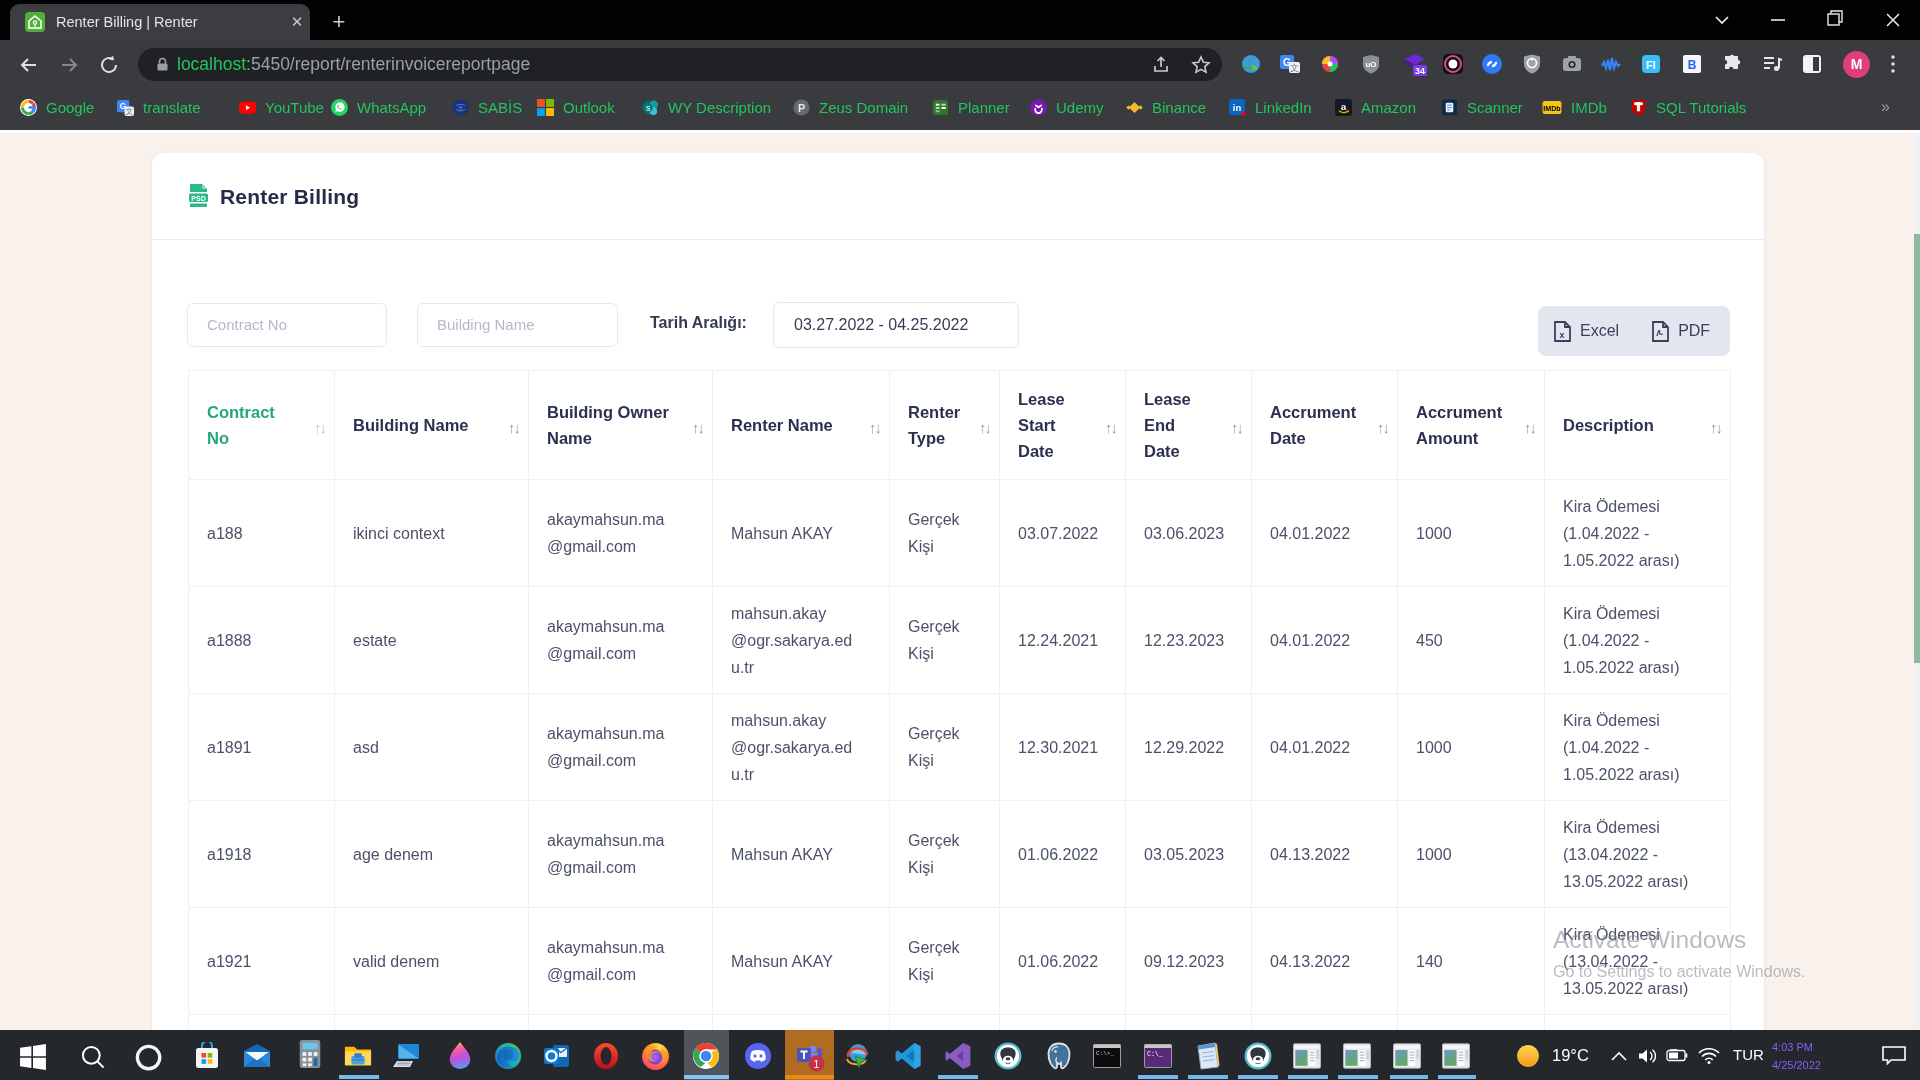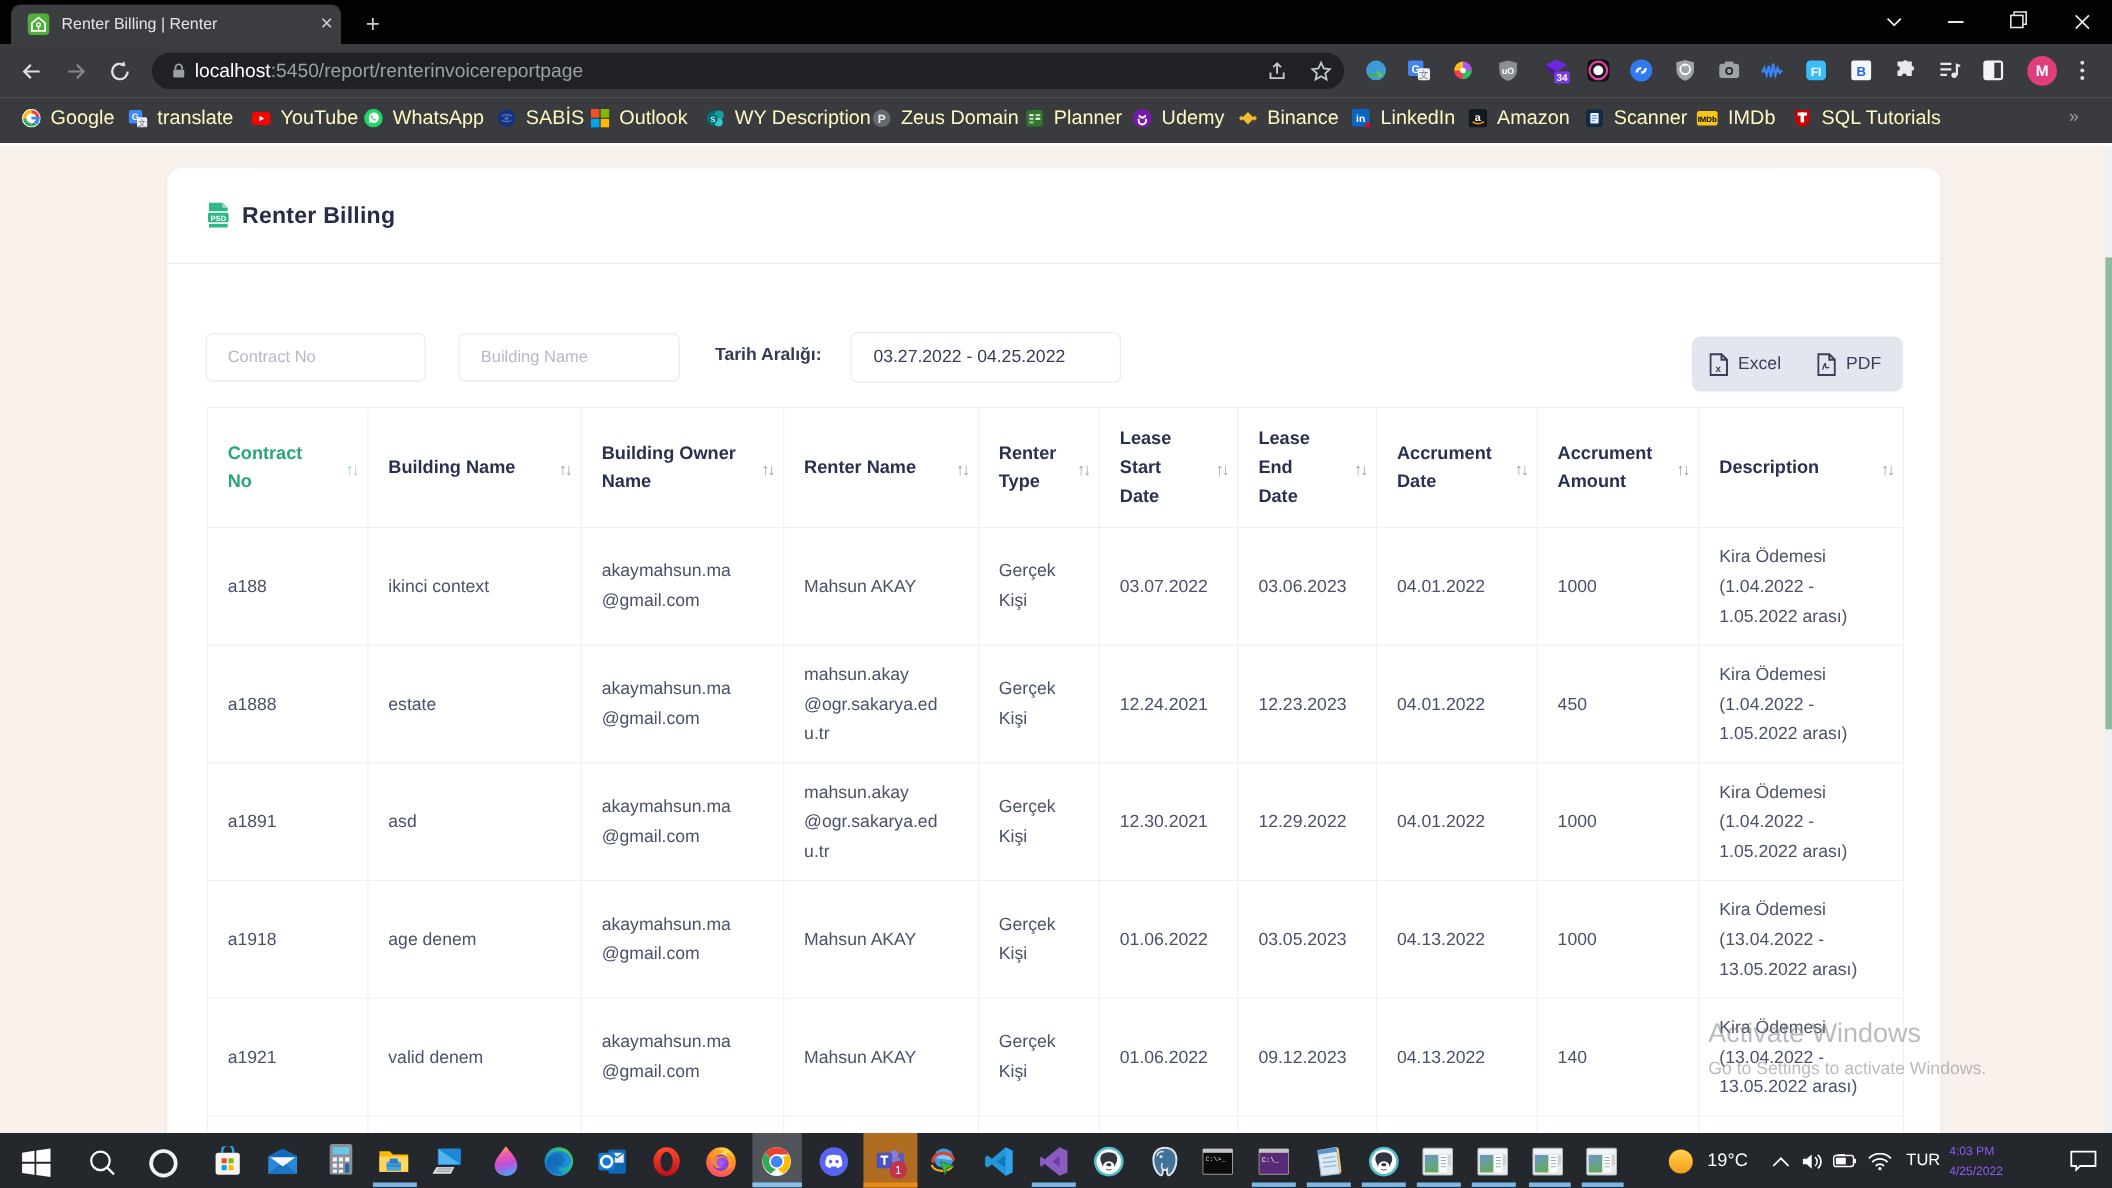--- a/index.html
+++ b/index.html
@@ -12,27 +12,27 @@
 #tab { position:absolute; left:10px; top:4px; width:300px; height:36px; background:#3c3d40; border-radius:9px 9px 0 0; }
 #tabtitle { position:absolute; left:46px; top:0; line-height:36px; font-size:14.5px; color:#e2e4e7; white-space:nowrap; }
 #tabx { position:absolute; left:272px; top:0; width:30px; line-height:36px; text-align:center; color:#c9ccd0; font-size:15px; }
 #newtab { position:absolute; left:322px; top:4px; width:34px; line-height:36px; text-align:center; color:#c9ccd0; font-size:22px; font-weight:300; }
 .winbtn { position:absolute; top:0; height:40px; color:#e9eaeb; text-align:center; }
 
 
 #toolbar { position:absolute; left:0; top:40px; width:1920px; height:49px; background:#3a3b3e; }
 #omnibox { position:absolute; left:138px; top:8px; width:1084px; height:33px; border-radius:17px; background:#1f2124; }
 #urltext { position:absolute; left:39px; top:0; line-height:33px; font-size:17.5px; color:#9aa0a6; white-space:nowrap; }
-#urltext b { color:#ffffff; font-weight:normal; }
+#urltext b { color:#22c55e; font-weight:normal; }
 .extico { position:absolute; top:13px; }
 
 
 #bookmarks { position:absolute; left:0; top:89px; width:1920px; height:41px; background:#3a3b3e; }
 .bm { position:absolute; top:-3px; height:42px; display:flex; align-items:center; gap:9px; }
-.bm span { font-size:18px; color:#fef9c3; white-space:nowrap; }
+.bm span { font-size:15px; color:#22c55e; white-space:nowrap; }
 .bmi { width:17px; height:17px; flex:0 0 auto; }
 
 
 #pagewhite { position:absolute; left:0; top:130px; width:1920px; height:3px; background:#ffffff; }
 #page { position:absolute; left:0; top:133px; width:1920px; height:897px; background:#f9f2ec; overflow:hidden; }
 #card { position:absolute; left:152px; top:20px; width:1612px; height:1400px; background:#ffffff; border-radius:12px; box-shadow:0 1px 4px rgba(40,40,60,0.07); }
 #cardhead { position:absolute; left:0; top:0; width:100%; height:87px; border-bottom:1px solid #eaebf2; }
 #cardtitle { position:absolute; left:68px; top:0; line-height:87px; font-size:21px; font-weight:bold; color:#262b49; letter-spacing:0.2px; }
 
 .inp { position:absolute; height:44px; border:1px solid #e7e9f2; border-radius:6px; background:#fff; font-size:15px; color:#b4b8c7; line-height:42px; padding-left:19px; }
@@ -211,21 +211,21 @@
   </div>
   <div class="bm" style="left:117px">
     <svg class="bmi" viewBox="0 0 18 18">
         <rect x="0" y="1" width="13" height="13" rx="2" fill="#4285f4"></rect>
         <text x="6.5" y="11" font-size="9" fill="#fff" text-anchor="middle" font-weight="bold">G</text>
         <rect x="8" y="8" width="10" height="10" rx="2" fill="#eef1f5"></rect>
         <text x="13" y="16" font-size="8" fill="#60656b" text-anchor="middle">文</text>
       </svg>
     <span>translate</span>
   </div>
-  <div class="bm" style="left:229px">
+  <div class="bm" style="left:239px">
     <svg class="bmi" viewBox="0 0 18 18">
         <rect x="0" y="3" width="18" height="12.5" rx="3.5" fill="#f00"></rect>
         <path d="M7.3 6.5 L11.8 9.2 L7.3 11.9 Z" fill="#fff"></path>
       </svg>
     <span>YouTube</span>
   </div>
   <div class="bm" style="left:331px">
     <svg class="bmi" viewBox="0 0 18 18">
         <circle cx="9" cy="9" r="9" fill="#25d366"></circle>
         <path d="M4.5 13.5 L5.2 11.2 A5 5 0 1 1 7 12.9 Z" fill="#fff"></path>

